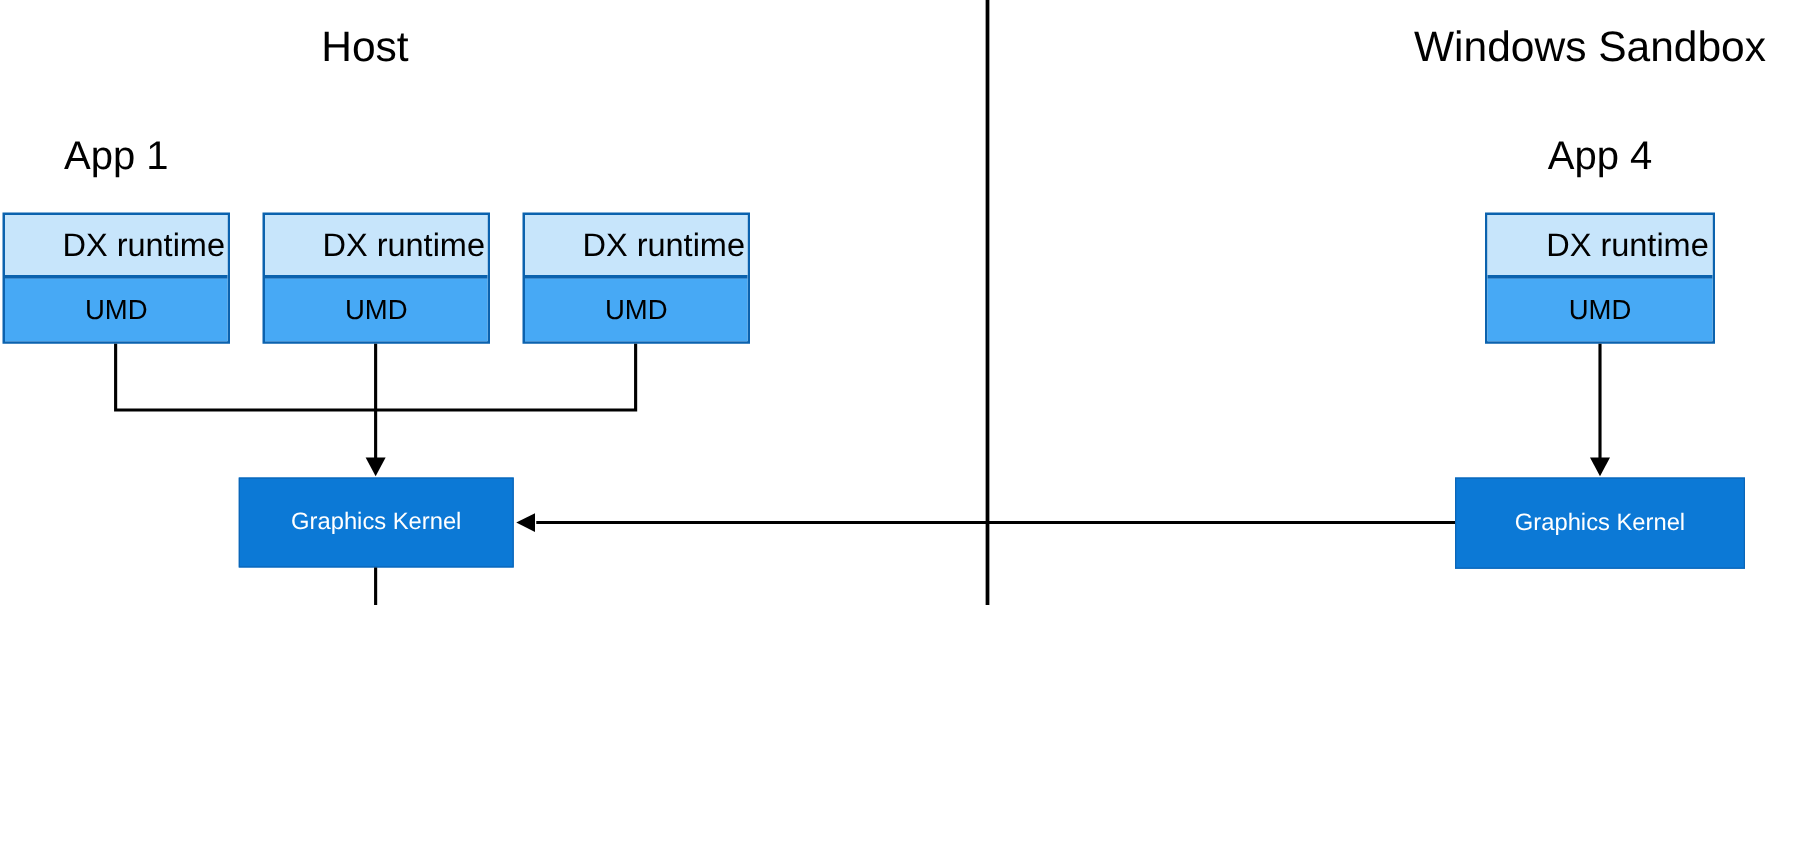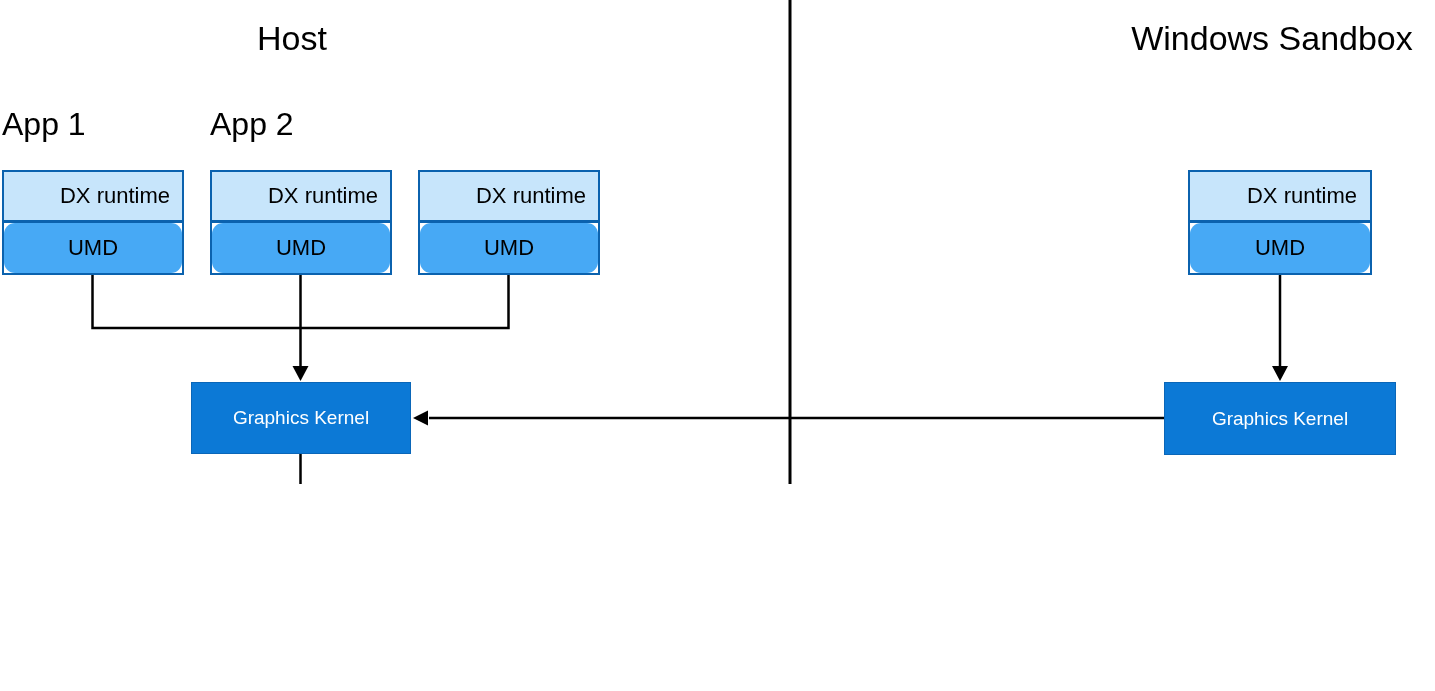--- a/index.html
+++ b/index.html
@@ -20,37 +20,37 @@
     color:var(--text);
   }
   .section-title {
     position:absolute; top:19px; font-size:34px; line-height:38px;
     text-align:center; color:var(--text); white-space:nowrap;
   }
   .title-host { left:192px; width:200px; }
   .title-sandbox { left:1072px; width:400px; }
   .app-label {
     position:absolute; top:106px; height:42px; font-size:32px;
-    text-align:left; color:var(--text); white-space:nowrap;
+    text-align:center; color:var(--text); white-space:nowrap;
   }
   .app-stack {
     position:absolute; top:170px; width:182px; height:105px;
     border:2px solid var(--box-border);
     display:flex; flex-direction:column;
   }
   .cell-dx {
     height:51px; background:var(--dx-runtime-fill);
     border-bottom:3px solid var(--box-border);
     display:flex; align-items:center; justify-content:center;
-    font-size:22px; color:var(--text);padding-left:44px;
+    font-size:26px; color:var(--text);padding-left:44px;
   }
   .cell-umd {
     flex:1; background:var(--umd-fill);
     display:flex; align-items:center; justify-content:center;
-    font-size:22px; color:var(--text);border-radius:11px;
+    font-size:22px; color:var(--text);
   }
   .stack-1 { left:2px; }    .label-1 { left:2px;    width:182px; }
   .stack-2 { left:210px; }  .label-2 { left:210px;  width:182px; }
   .stack-3 { left:418px; }  .label-3 { left:418px;  width:182px; }
   .stack-4 { left:1188px; width:184px; } .label-4 { left:1188px; width:184px; }
   .kernel-box {
     position:absolute; background:var(--kernel-fill);
     border:1px solid #0a66b8;
     color:var(--kernel-text); font-size:19px;
     display:flex; align-items:center; justify-content:center;
@@ -63,21 +63,21 @@
 </style>
 </head>
 <body>
 
 <div class="canvas">
 
   <div class="section-title title-host">Host</div>
   <div class="section-title title-sandbox">Windows Sandbox</div>
 
   <div class="app-label label-1">App 1</div>
-  <div class="app-label label-2">App 2</div>
+  <div class="app-label label-4">App 4</div>
 
   <div class="app-stack stack-1">
     <div class="cell-dx">DX runtime</div>
     <div class="cell-umd">UMD</div>
   </div>
   <div class="app-stack stack-2">
     <div class="cell-dx">DX runtime</div>
     <div class="cell-umd">UMD</div>
   </div>
   <div class="app-stack stack-3">

